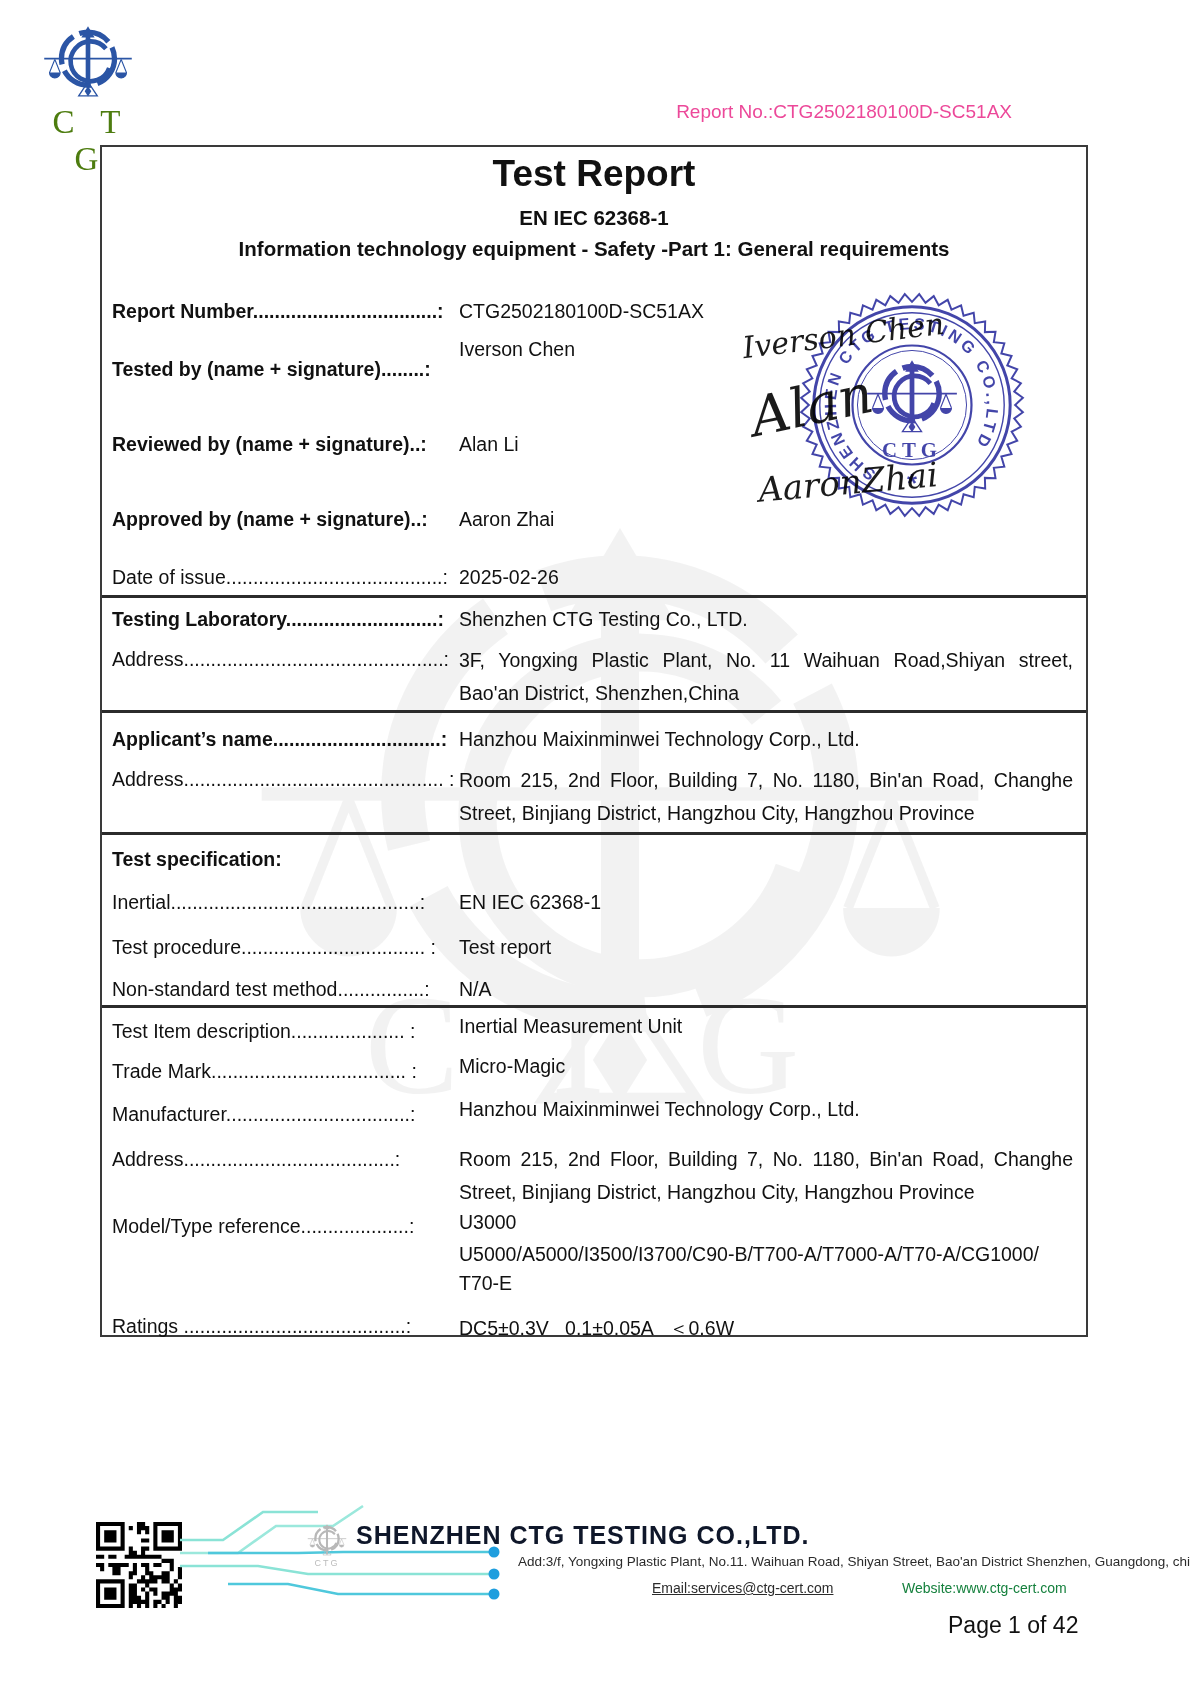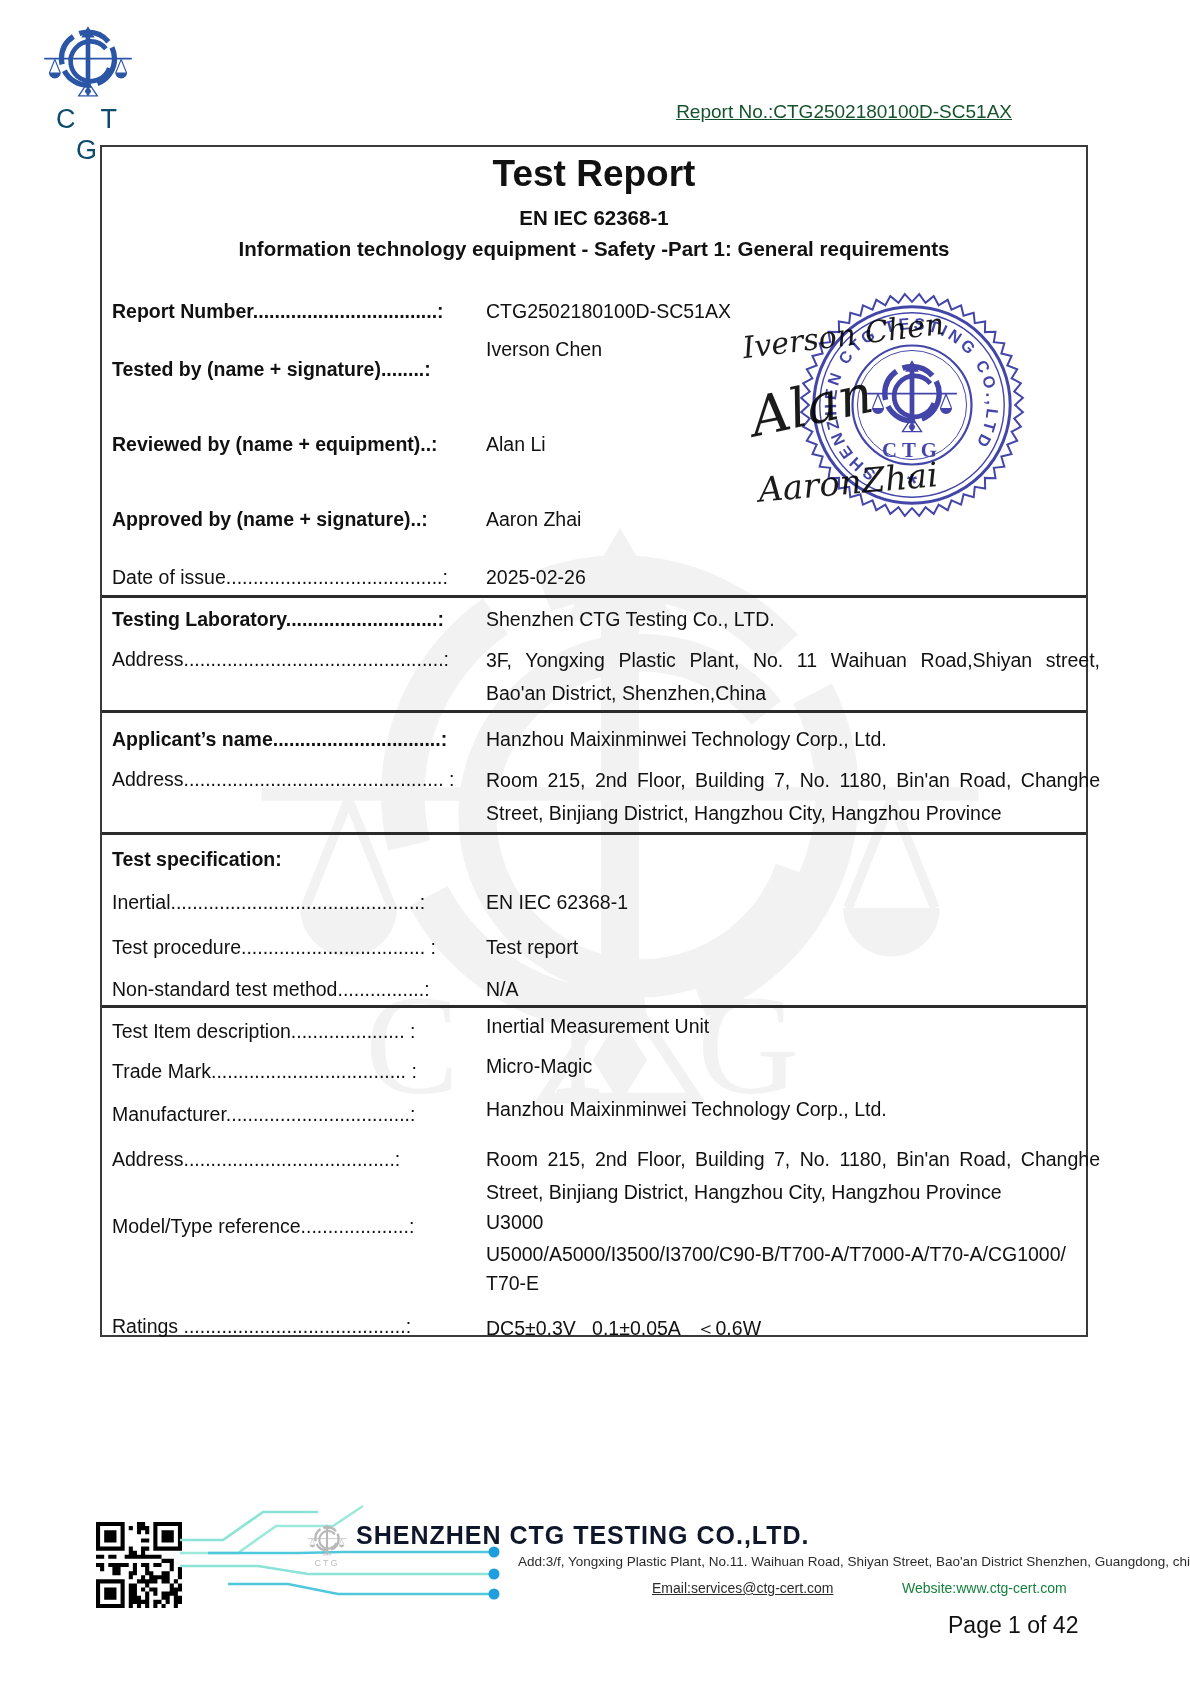--- a/index.html
+++ b/index.html
@@ -1,36 +1,36 @@
 <!DOCTYPE html>
 <html><head>
 <meta charset="utf-8">
 <style>
   html,body{margin:0;padding:0;background:#e8e8e8;}
   .page{position:relative;width:1190px;height:1683px;background:#ffffff;margin:0 auto;
         font-family:"Liberation Sans", sans-serif;color:#111;overflow:hidden;}
 
   
   .hdr-logo{position:absolute;left:36px;top:16px;width:104px;text-align:center;color:#2b55a5;}
-  .hdr-logo-text{font-family:Liberation Sans, sans-serif;font-size:27px;letter-spacing:9px;
-                 color:#0c4a6e;margin-top:-12px;padding-left:6px;}
-  .report-no{position:absolute;top:101px;right:178px;font-size:19px;color:#14532d;text-decoration:underline;}
+  .hdr-logo-text{font-family:Liberation Serif, serif;font-size:33px;letter-spacing:9px;
+                 color:#4d7c0f;margin-top:-12px;padding-left:6px;}
+  .report-no{position:absolute;top:101px;right:178px;font-size:19px;color:#ec4899;}
 
   
   .watermark{position:absolute;left:240px;top:430px;width:760px;height:815px;color:#333;opacity:0.06;pointer-events:none;}
 
   
   .doc-table{position:absolute;left:100px;top:145px;width:984px;height:1188px;
              border:2px solid #3a3a3a;background:transparent;}
   .t1{position:absolute;top:6px;left:0;width:100%;text-align:center;font-size:37px;font-weight:bold;}
   .t2{position:absolute;top:59px;left:0;width:100%;text-align:center;font-size:20.5px;font-weight:bold;}
   .t3{position:absolute;top:90px;left:0;width:100%;text-align:center;font-size:20.5px;font-weight:bold;}
   .lbl{position:absolute;left:10px;width:350px;font-size:19.5px;white-space:nowrap;overflow:hidden;}
   .b{font-weight:bold;}
-  .val{position:absolute;left:357px;width:614px;font-size:19.5px;margin-left:27px;}
+  .val{position:absolute;left:357px;width:614px;font-size:19.5px;}
   .addr{text-align:justify;line-height:33px;}
   .pre{white-space:pre;}
   .hr{position:absolute;left:0;width:100%;height:3px;background:#2b2b2b;}
 
   
   .stamp{position:absolute;left:793px;top:286px;width:238px;height:238px;opacity:0.93;mix-blend-mode:multiply;}
   .sig{position:absolute;font-family:"DejaVu Serif", serif;font-style:italic;color:#1b1b1b;
        mix-blend-mode:multiply;white-space:nowrap;}
   .sig-tested{left:742px;top:318px;font-size:30px;transform:rotate(-7deg);}
   .sig-reviewed{left:750px;top:374px;font-size:54px;transform:rotate(-12deg);}
@@ -90,21 +90,21 @@
     <div class="t1">Test Report</div>
     <div class="t2">EN IEC 62368-1</div>
     <div class="t3">Information technology equipment - Safety -Part 1: General requirements</div>
 
     <div class="lbl b" style="top:153px">Report Number..................................:</div>
     <div class="val" style="top:153px">CTG2502180100D-SC51AX</div>
 
     <div class="lbl b" style="top:211px">Tested by (name + signature)........:</div>
     <div class="val" style="top:191px">Iverson Chen</div>
 
-    <div class="lbl b" style="top:286px">Reviewed by (name + equipment)..:</div>
+    <div class="lbl b" style="top:286px">Reviewed by (name + signature)..:</div>
     <div class="val" style="top:286px">Alan Li</div>
 
     <div class="lbl b" style="top:361px">Approved by (name + signature)..:</div>
     <div class="val" style="top:361px">Aaron Zhai</div>
 
     <div class="lbl" style="top:419px">Date of issue........................................:</div>
     <div class="val" style="top:419px">2025-02-26</div>
 
     <div class="hr" style="top:448px"></div>
 

